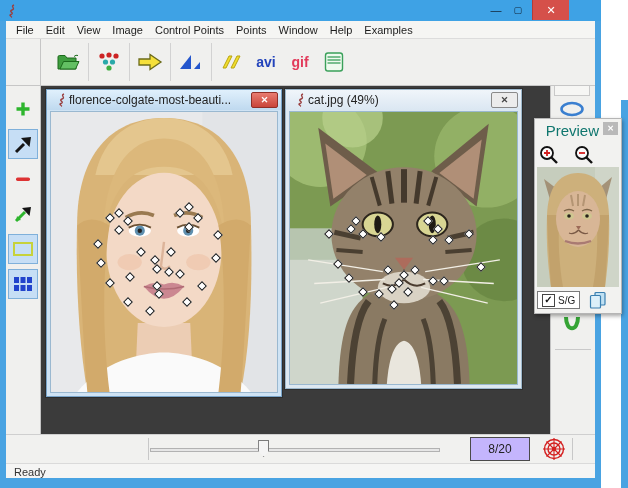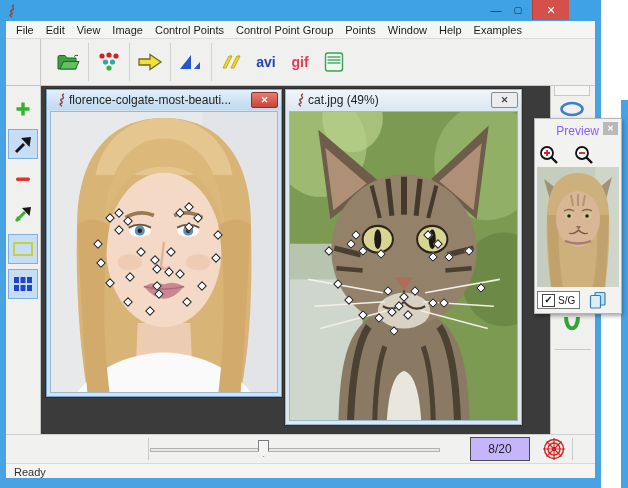--- a/index.html
+++ b/index.html
@@ -75,21 +75,21 @@
   .target-btn{position:absolute;left:534px;top:1px;width:28px;height:25px;display:flex;align-items:center;justify-content:center;}
 
   
   .status-bar{height:15px;border-top:1px solid #dadada;background:#f5f5f4;font-size:11px;color:#333;
               display:flex;align-items:center;padding:0 8px;}
 
   
   .preview-panel{position:absolute;left:534px;top:118px;width:88px;height:196px;background:#f2f2f0;
                  border:1px solid #b5b5b5;box-sizing:border-box;box-shadow:1px 2px 4px rgba(0,0,0,.35);z-index:50;}
   .pv-title{height:23px;position:relative;display:flex;align-items:center;}
-  .pv-title-text{position:absolute;right:22px;font-size:12px;color:#8b5cf6;}
+  .pv-title-text{position:absolute;right:22px;font-size:15px;color:#0f766e;}
   .pv-close{position:absolute;right:3px;top:3px;width:15px;height:13px;background:#b9b9b9;color:#fff;
             display:flex;align-items:center;justify-content:center;font-size:8px;font-weight:bold;}
   .pv-tools{height:25px;display:flex;align-items:center;gap:14px;padding-left:4px;}
   .pv-image{position:absolute;left:2px;top:48px;width:82px;height:120px;background:#c6cdbd;}
   .pv-image svg{width:100%;height:100%;}
   .pv-bottom{position:absolute;left:2px;bottom:3px;right:2px;height:20px;display:flex;align-items:center;gap:8px;}
   .sg-box{display:flex;align-items:center;gap:3px;border:1px solid #7a7a7a;background:#fff;height:16px;padding:0 4px;}
   .sg-check{width:11px;height:11px;border:1px solid #444;background:#fff;font-size:10px;line-height:10px;
             display:flex;align-items:center;justify-content:center;color:#111;font-weight:bold;}
   .sg-label{font-size:10px;color:#222;}
@@ -119,21 +119,20 @@
     </div>
 
     <div class="window-body">
 
       <div class="menubar">
           <div class="menu-item">File</div>
           <div class="menu-item">Edit</div>
           <div class="menu-item">View</div>
           <div class="menu-item">Image</div>
           <div class="menu-item">Control Points</div>
-          <div class="menu-item">Control Point Group</div>
           <div class="menu-item">Points</div>
           <div class="menu-item">Window</div>
           <div class="menu-item">Help</div>
           <div class="menu-item">Examples</div>
         </div>
 
       <div class="toolbar-row">
         <div class="gutter"></div>
         <div class="toolbar">
           <div class="tbtn">
@@ -300,21 +299,21 @@
                     <span class="cp" style="left: 67%; top: 62%;"></span>
                     <span class="cp" style="left: 34%; top: 68%;"></span>
                     <span class="cp" style="left: 60%; top: 68%;"></span>
                     <span class="cp" style="left: 44%; top: 71%;"></span>
                     <span class="cp" style="left: 48%; top: 65%;"></span>
                   </div>
               </div>
             </div>
           </div>
 
-          <div class="child-window inactive" style="left:244px;top:3px;width:237px;height:336px;">
+          <div class="child-window inactive" style="left:244px;top:3px;width:237px;height:300px;">
             <div class="child-titlebar">
               <svg class="app-icon" width="9" height="12" viewBox="0 0 12 14">
                 <path d="M7,1 C3,2.5 9,4.5 5,6 C1,7.5 8,9 4,10.5 C1,11.7 6,13 4,13" stroke="#9a4040" stroke-width="1.4" fill="none"></path>
               </svg>
               <span class="child-title">cat.jpg  (49%)</span>
               <span class="child-close grey">
                   <span>✕</span>
                 </span>
             </div>
             <div class="child-content">

